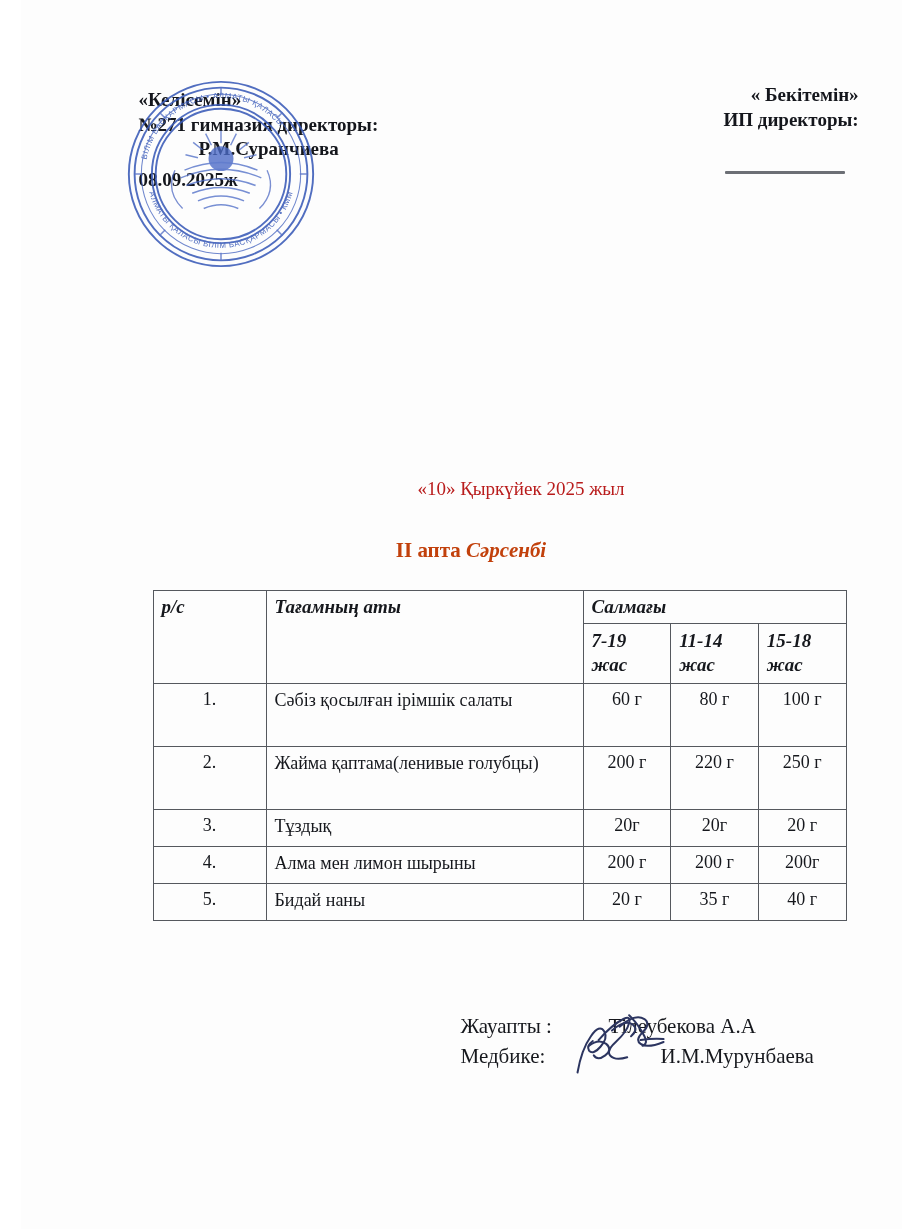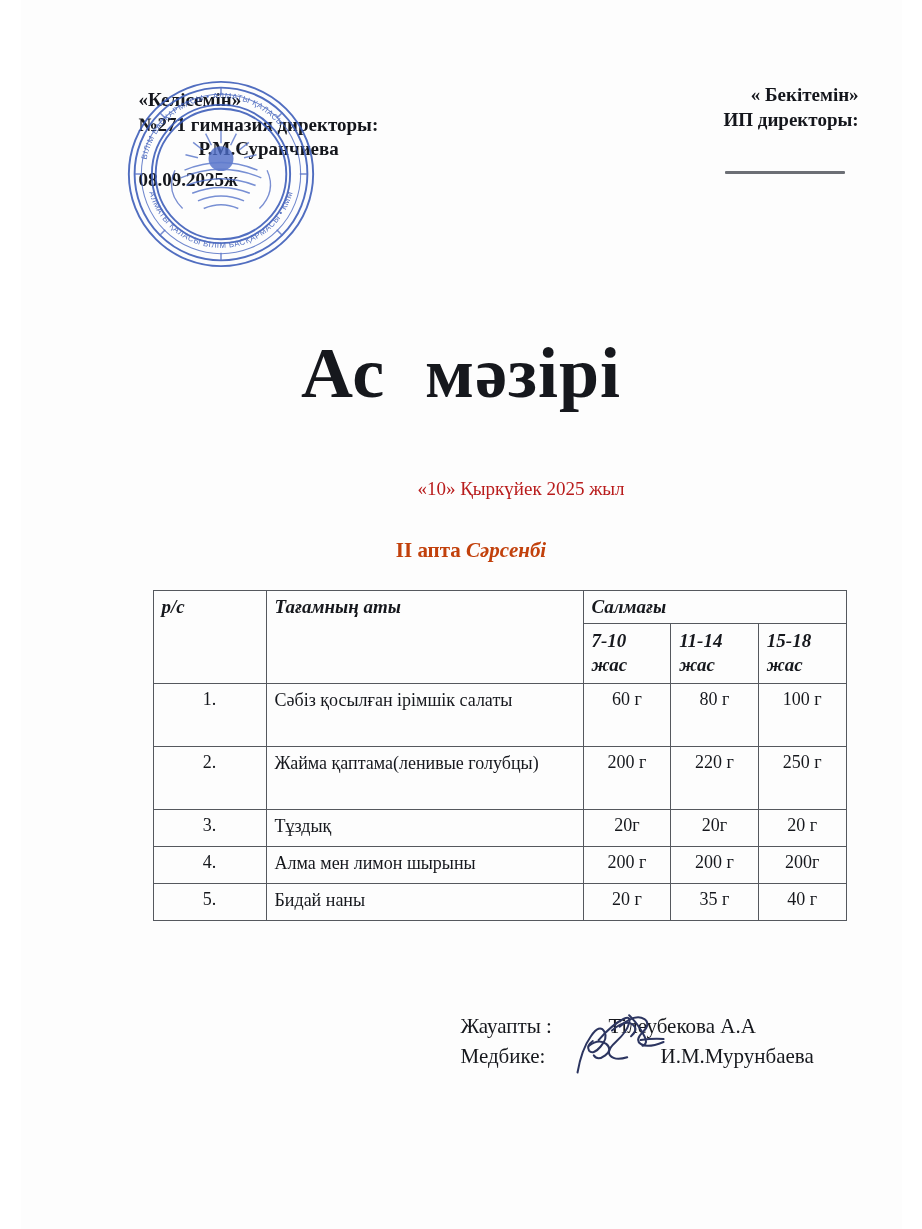--- a/index.html
+++ b/index.html
@@ -260,41 +260,38 @@
       <textPath href="#arcBottom" startOffset="8%">АЛМАТЫ ҚАЛАСЫ БІЛІМ БАСҚАРМАСЫ • КММ</textPath>
     </text>
   </svg>
 
   <div class="approval approval-right">
     <span class="ln1">« Бекітемін»</span>
     <span class="ln2">ИП  директоры:</span>
   </div>
   <div class="sig-rule"></div>
 
-  <div class="doc-title">
-    <span>Ас</span><span class="gap"></span><span>мәзірі</span>
-  </div>
 
   <div class="doc-date">«10» Қыркүйек 2025 жыл</div>
 
   <div class="doc-week">
     <span>II апта</span>
     <span class="day">Сәрсенбі</span>
   </div>
 
   <table class="menu-table">
     <thead>
       <tr>
         <th class="th-rank hdr-top-rank" rowspan="2">р/с</th>
         <th class="th-dish hdr-top-dish" rowspan="2">Тағамның   аты</th>
         <th class="hdr-top-weight" colspan="3">Салмағы</th>
       </tr>
       <tr>
         <th class="th-age age-head">
-          <span class="range">7-10</span>
+          <span class="range">7-19</span>
           <span class="unit">жас</span>
         </th>
         <th class="th-age age-head">
           <span class="range">11-14</span>
           <span class="unit">жас</span>
         </th>
         <th class="th-age age-head">
           <span class="range">15-18</span>
           <span class="unit">жас</span>
         </th>

